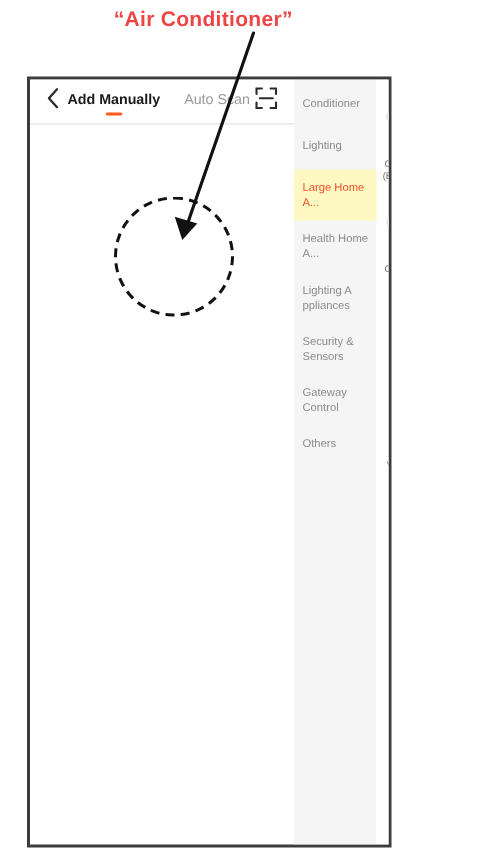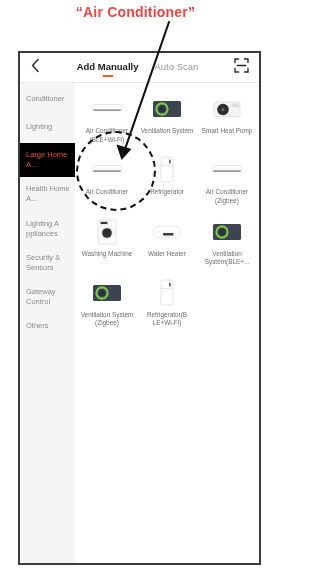--- a/index.html
+++ b/index.html
@@ -42,21 +42,21 @@
     position: absolute;
     left: 18px;
     top: 51px;
     width: 243px;
     height: 514px;
     border: 2px solid #3c3c3c;
     background: #ffffff;
     box-sizing: border-box;
     overflow: hidden;
     display: flex;
-    flex-direction: column;
+    flex-direction: row;
   }
 
   
   .header {
     height: 30px;
     min-height: 30px;
     display: flex;
     align-items: center;
     background: #ffffff;
     border-bottom: 1px solid #e8e8e8;
@@ -127,21 +127,21 @@
     position: relative;
     padding: 7px 3px 7px 6px;
     font-size: 7.5px;
     line-height: 1.35;
     color: #8a8a8a;
     min-height: 28px;
     box-sizing: border-box;
     word-break: break-word;
   }
   .cat.active {
-    background: #000000;
+    background: #fef9c3;
     color: #f0502a;
   }
 
   .grid-wrap {
     flex: 1 1 auto;
     background: #ffffff;
     padding: 6px 2px 0 2px;
     box-sizing: border-box;
     overflow: hidden;
   }

